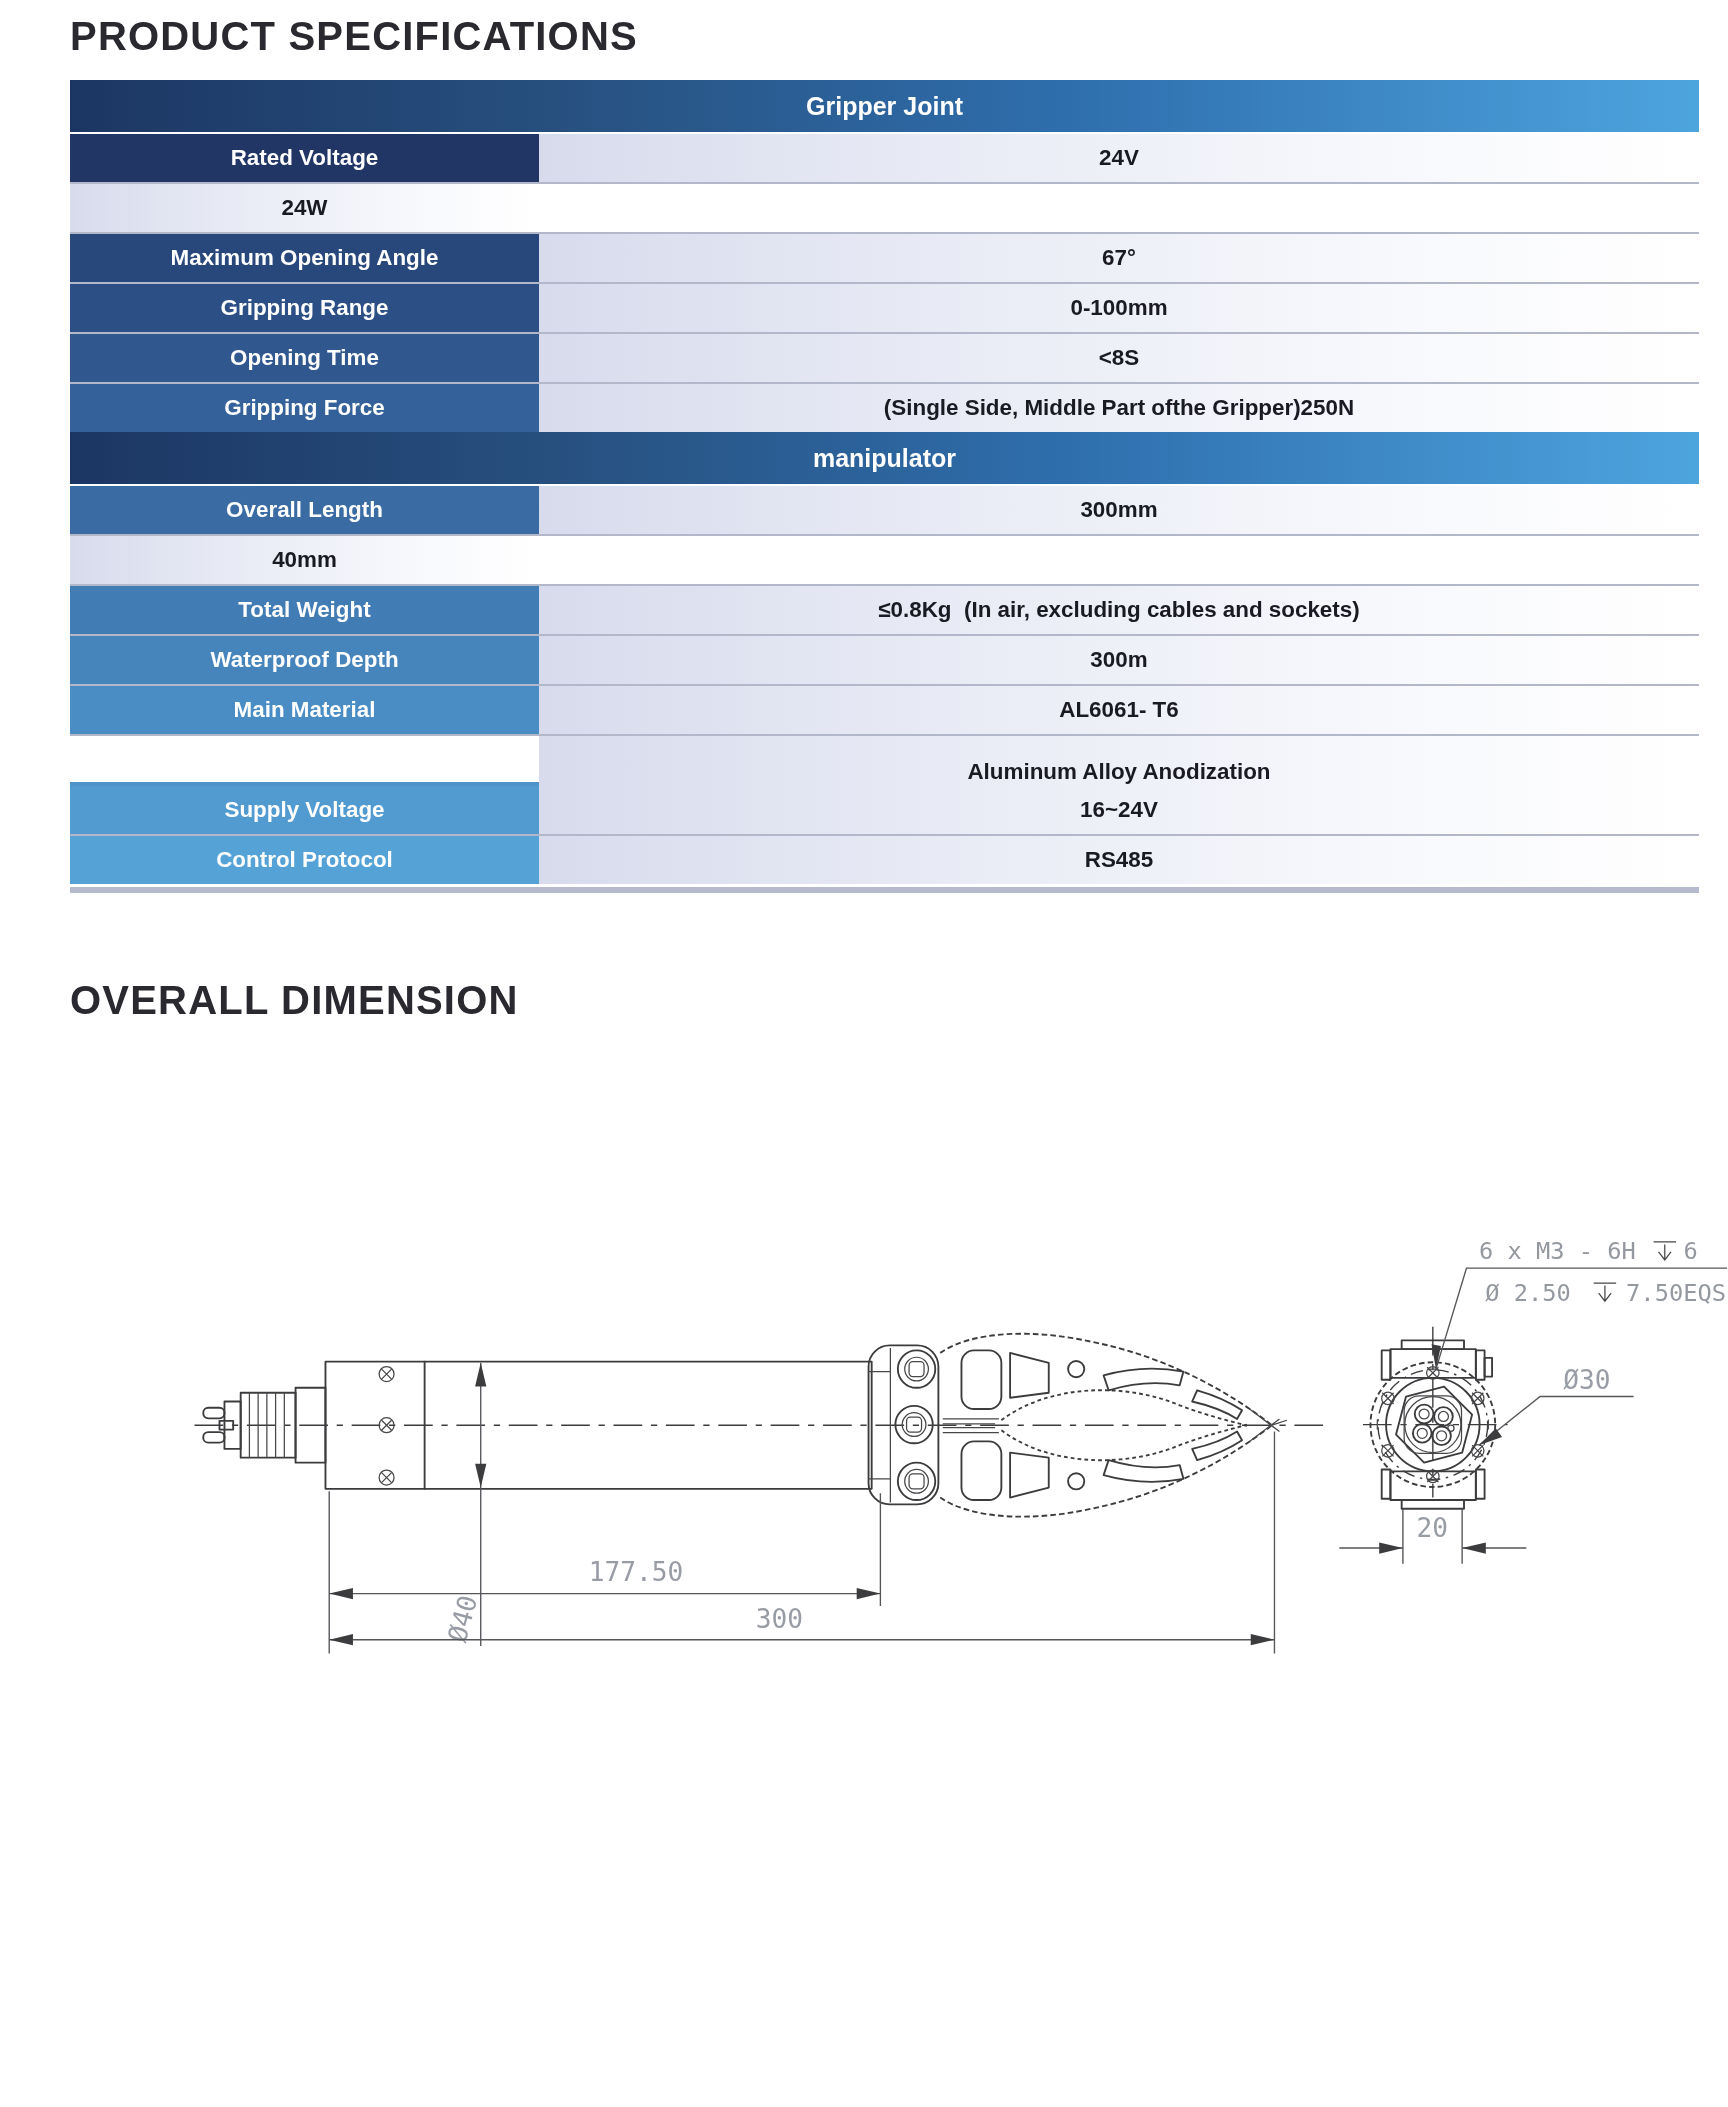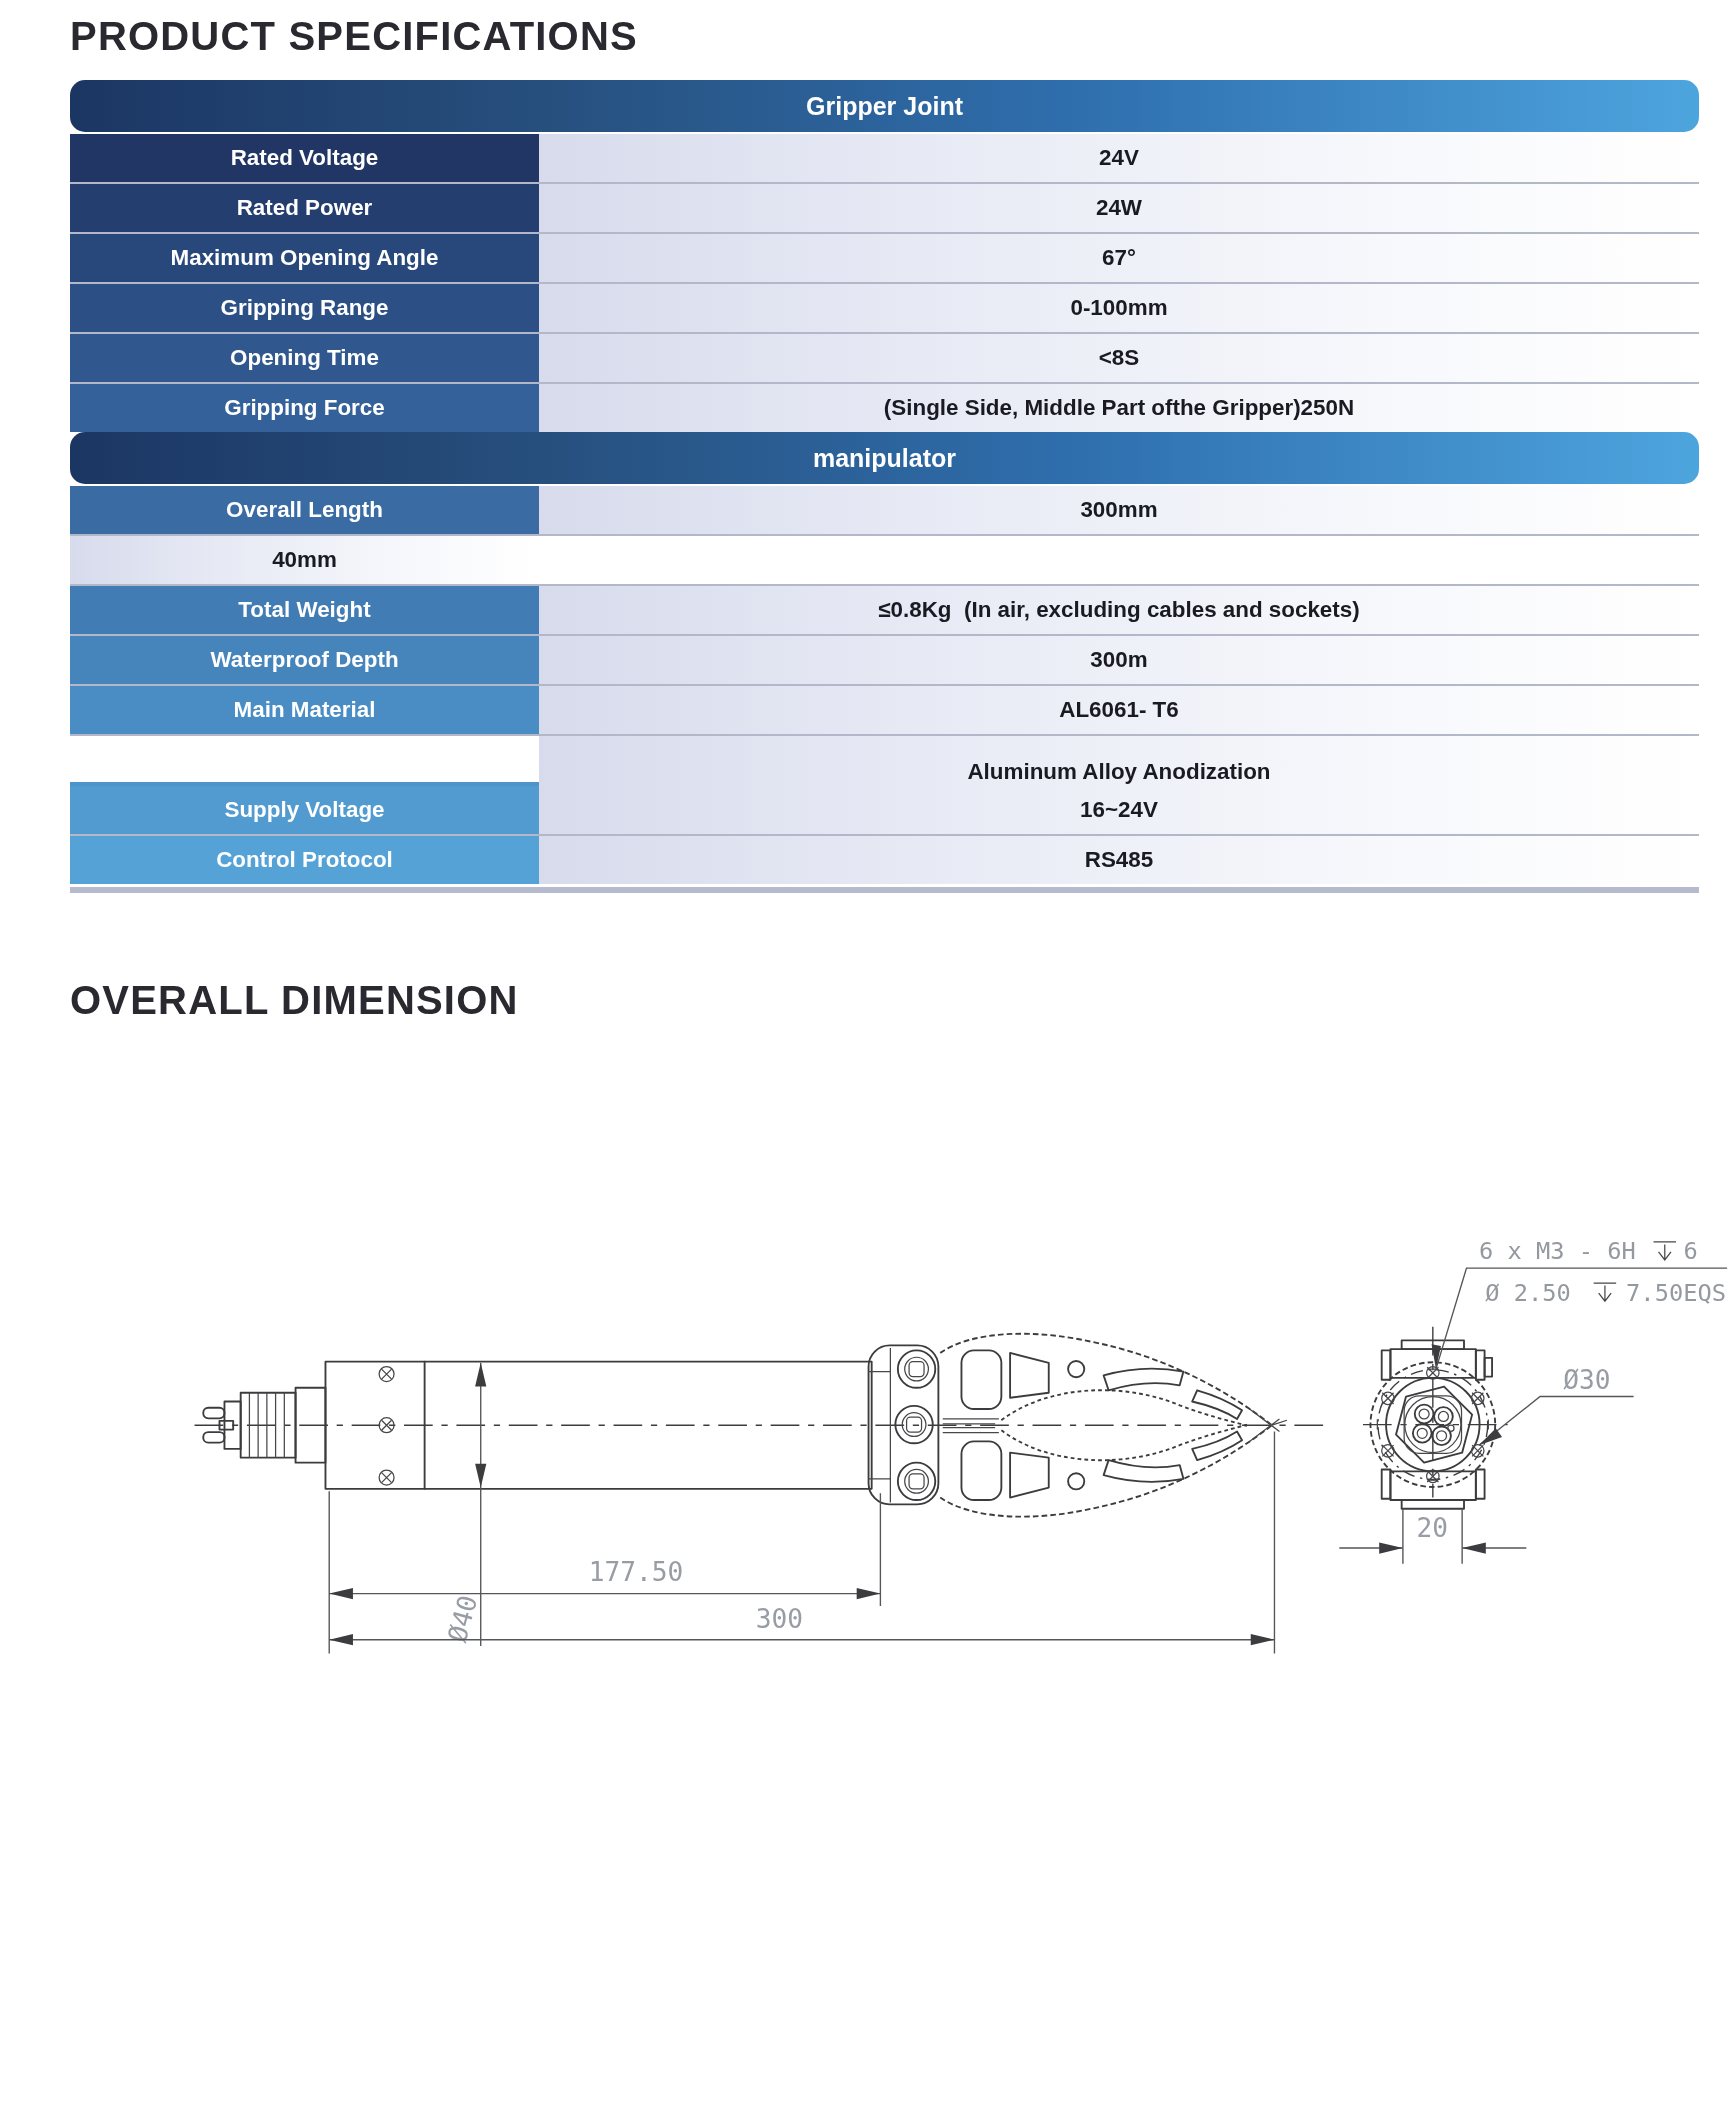--- a/index.html
+++ b/index.html
@@ -12,21 +12,21 @@
     font-family:"Liberation Sans",sans-serif;white-space:nowrap;
   }
   #spec-title{top:13.7px;}
   #dimension-title{top:978px;}
 
   
   .spec-table{position:absolute;left:70px;top:80px;width:1629px;}
   .section-header{
     height:52px;display:flex;align-items:center;justify-content:center;
     background:linear-gradient(90deg,#1c3663 0%,#27507f 30%,#2f6fae 62%,#4596d2 90%,#4da5de 100%);
-    color:#ffffff;font-size:25px;font-weight:700;border-radius:15px;
+    color:#ffffff;font-size:25px;font-weight:700;
   }
   .spec-row{
     display:grid;grid-template-columns:469px 1fr;
     height:48px;border-top:2.5px solid #b2b8ca;
   }
   .spec-row.first{border-top-color:#ffffff;}
   .label-cell{
     display:flex;align-items:center;justify-content:center;
     color:#ffffff;font-size:22.4px;font-weight:700;
   }
@@ -66,21 +66,20 @@
 
     <div class="section-header">
       <span>Gripper Joint</span>
     </div>
 
     <div class="spec-row first">
       <div class="label-cell lc0">Rated Voltage</div>
       <div class="value-cell">24V</div>
     </div>
     <div class="spec-row">
-      <div class="label-cell lc1">Rated Power</div>
       <div class="value-cell">24W</div>
     </div>
     <div class="spec-row">
       <div class="label-cell lc2">Maximum Opening Angle</div>
       <div class="value-cell">67°</div>
     </div>
     <div class="spec-row">
       <div class="label-cell lc3">Gripping Range</div>
       <div class="value-cell">0-100mm</div>
     </div>

